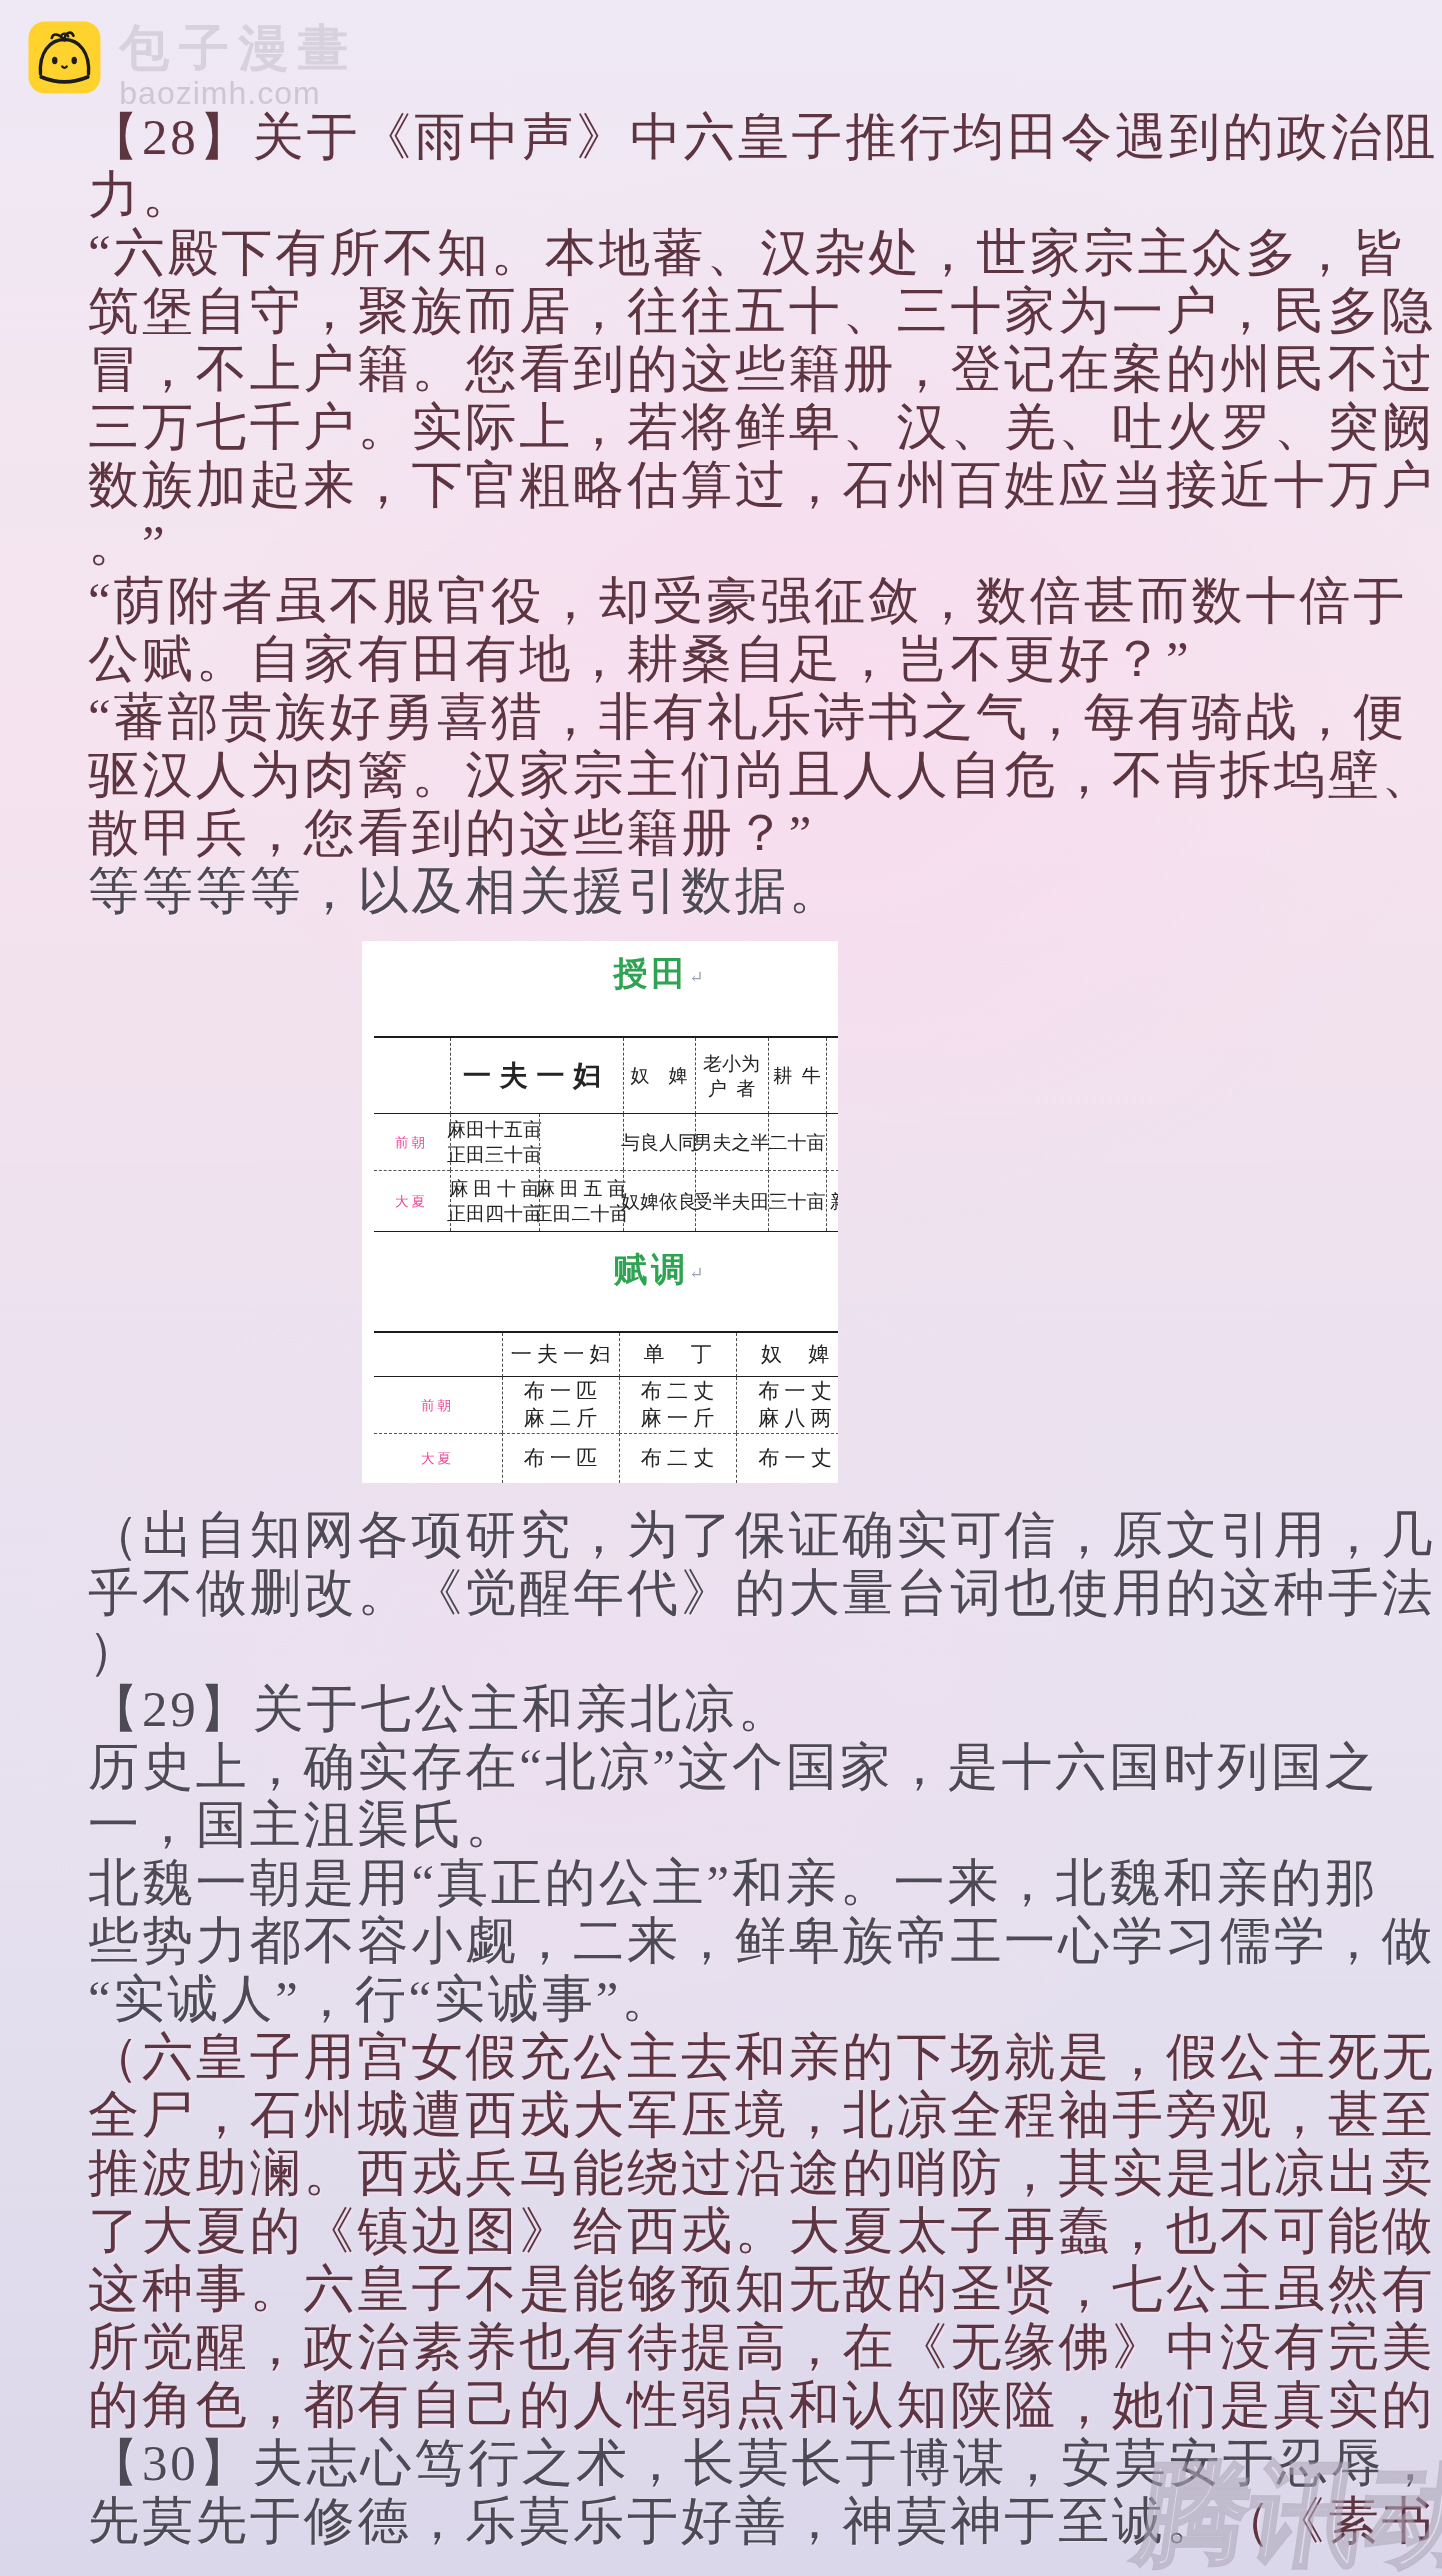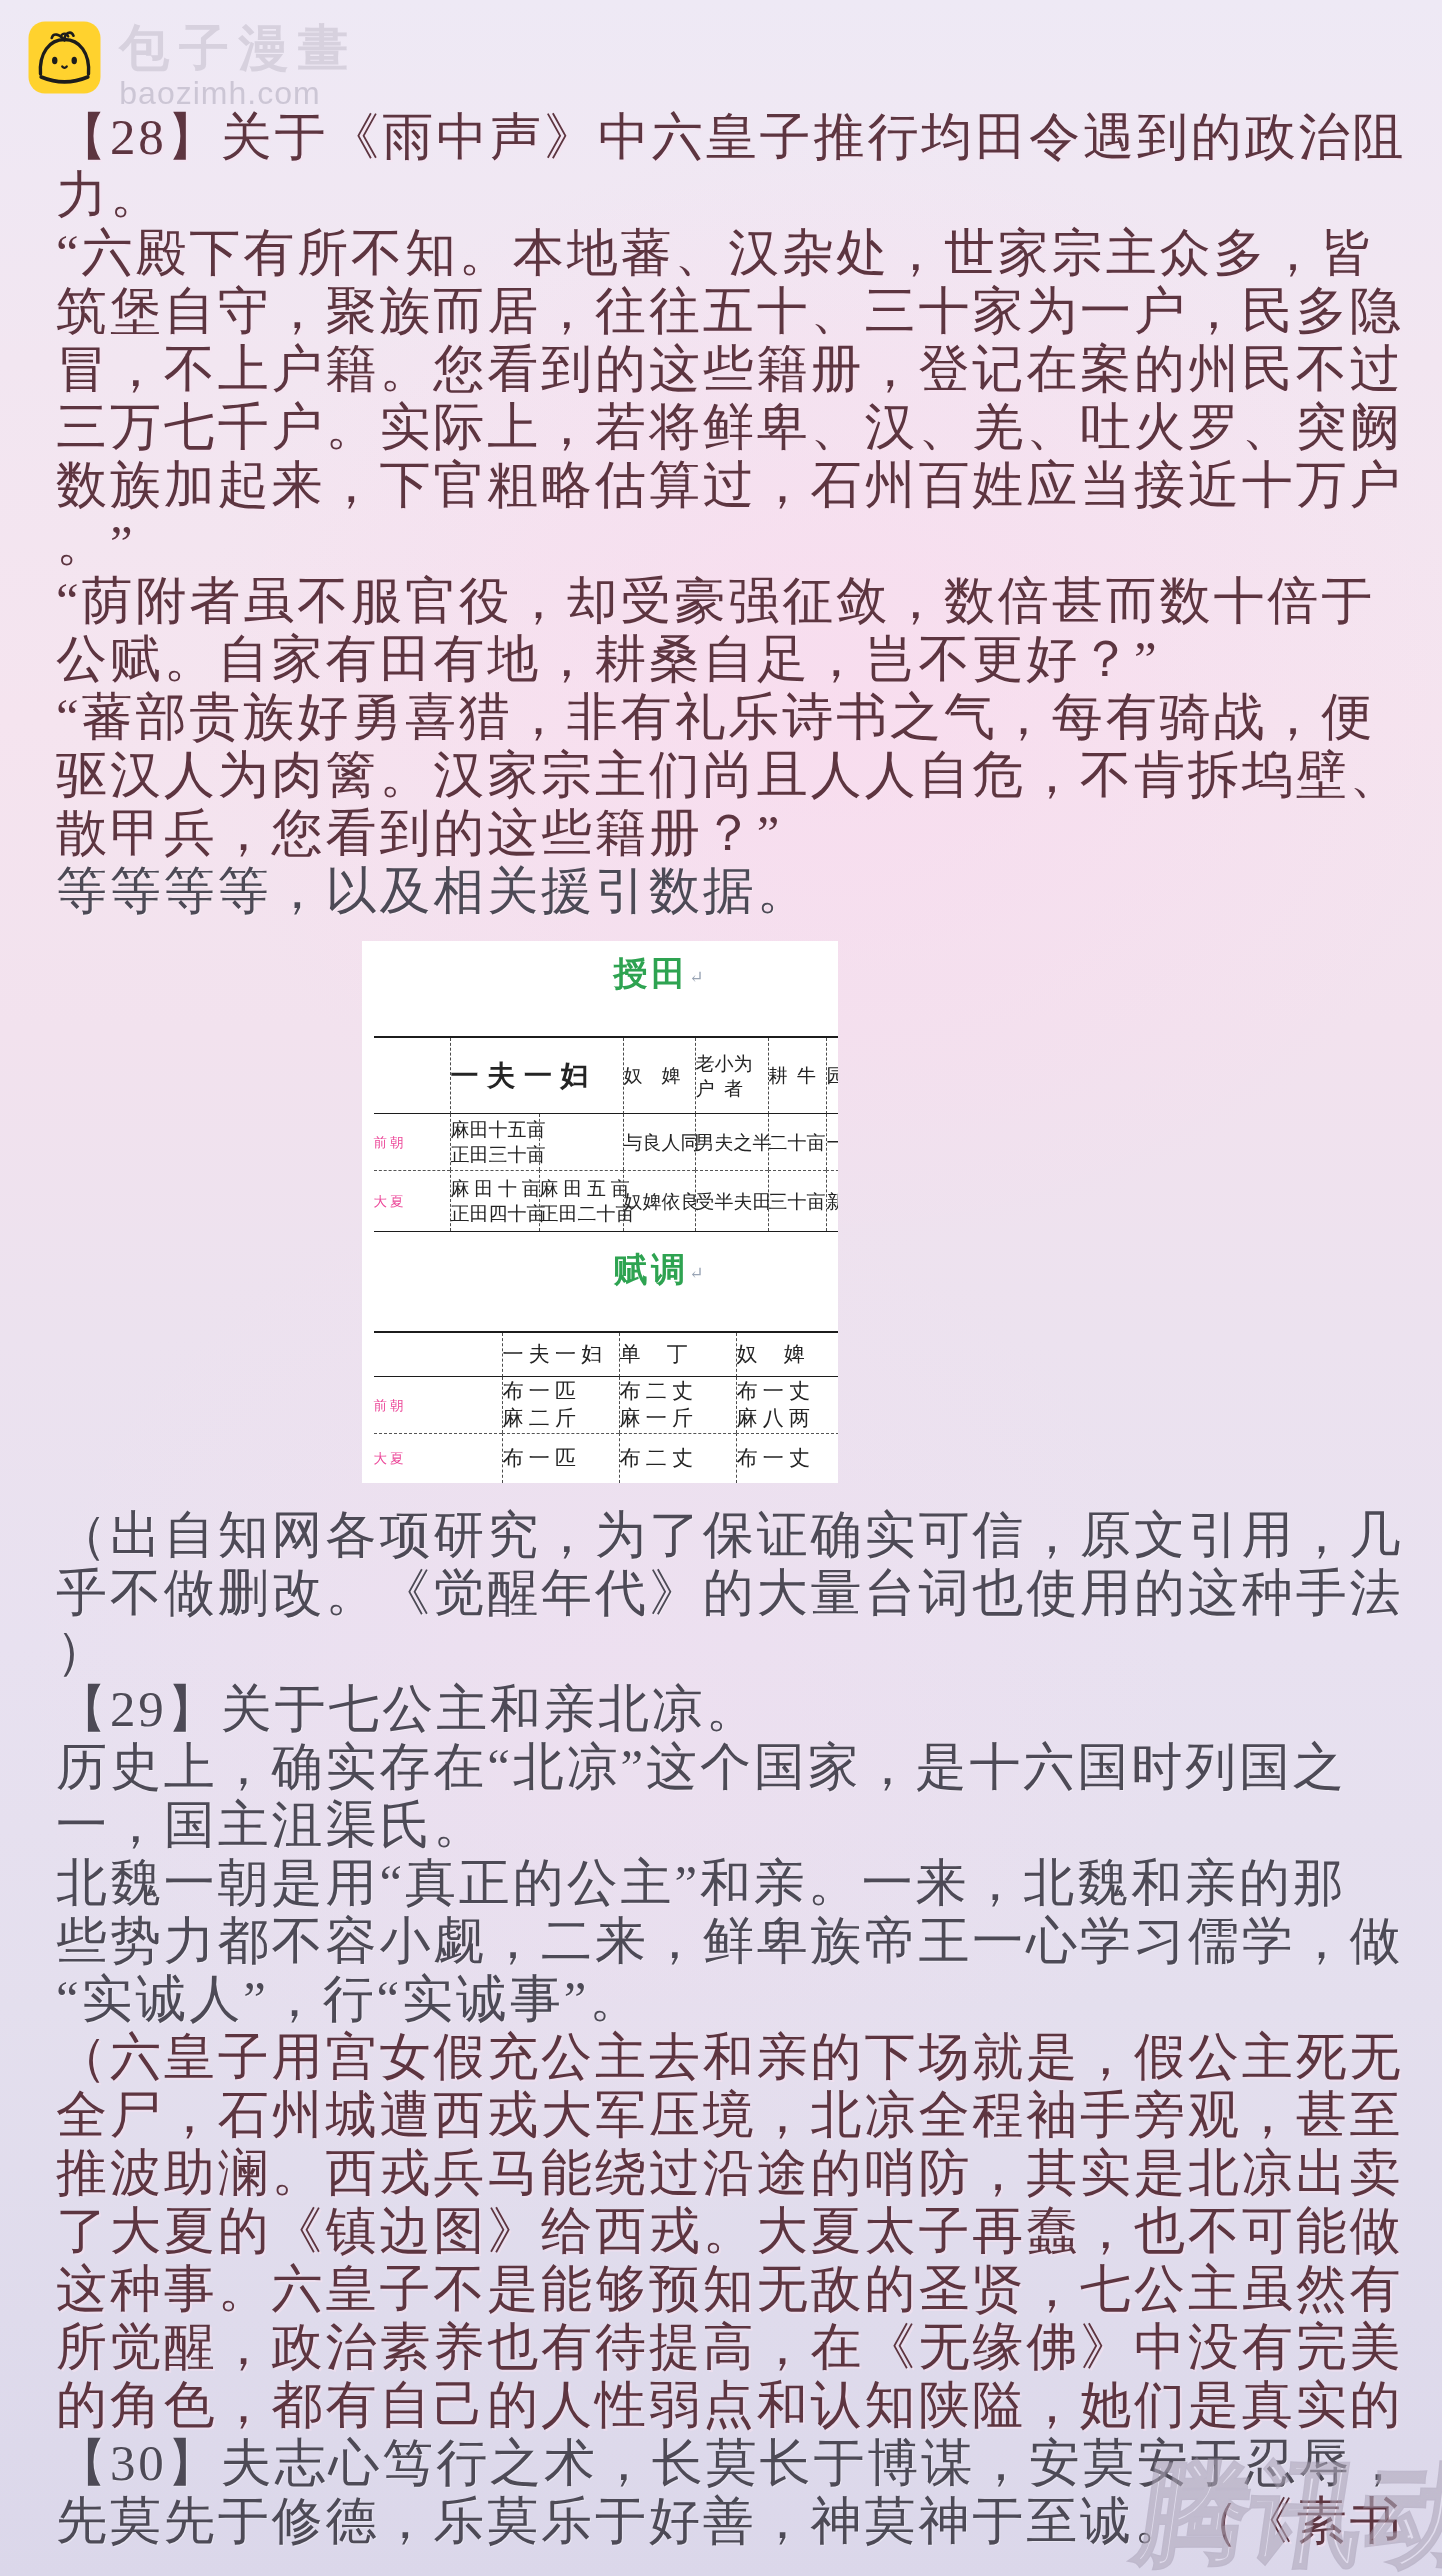--- a/index.html
+++ b/index.html
@@ -18,34 +18,34 @@
   .brand{position:absolute;left:27px;top:20px;display:flex;align-items:flex-start;}
   .brand svg{display:block;}
   .brand-text{margin-left:17.3px;font-family:"Liberation Sans","DejaVu Sans",sans-serif;}
   .brand-name{font-size:50px;font-weight:700;letter-spacing:9.6px;color:#d7d1de;line-height:56px;}
   .brand-domain{font-size:32px;font-weight:400;color:#ccc6d5;line-height:35px;letter-spacing:1px;}
 
   
   .tb{position:absolute;left:56px;width:1358px;}
   .tb1{top:108px;}
   .tb2{top:1506px;}
-  .line{height:58px;line-height:58px;font-size:51px;letter-spacing:2.9px;white-space:nowrap;}
+  .line{height:58px;line-height:58px;font-size:51px;letter-spacing:2.9px;white-space:nowrap;margin-left:32px;}
   .m{color:#5d3540;text-shadow:1.9px 1.9px 0 rgba(248,226,240,0.55);}
   .g{color:#4d4a56;text-shadow:1px 1px 0 rgba(255,255,255,0.35);}
 
   
   .figure{position:absolute;left:362px;top:941px;width:476px;height:542px;background:#ffffff;color:#242424;overflow:hidden;}
   .fig-title{position:absolute;left:11.5px;width:574px;text-align:center;font-size:34px;font-weight:700;color:#2ea351;letter-spacing:3.8px;}
   .fig-title .ret{font-size:17.3px;font-weight:400;color:#9aa5b5;vertical-align:middle;}
   .ftitle1{top:9.6px;}
   .ftitle2{top:306px;}
   .grid{position:absolute;display:grid;border-top:2.9px solid #1c1c1c;border-bottom:1.9px solid #1c1c1c;}
   .grid1{left:11.5px;top:95px;grid-template-columns:76px 89px 84px 72px 73px 58px 122px;grid-template-rows:76px 56px 61px;}
   .grid2{left:11.5px;top:390px;grid-template-columns:128px 117px 117px 118px 98px;grid-template-rows:44px 56px 50px;}
-  .cell{display:flex;flex-direction:column;justify-content:center;border-left:1px dashed #4c4c4c;font-size:19px;line-height:25px;}
+  .cell{display:flex;flex-direction:column;align-items:center;justify-content:center;border-left:1px dashed #4c4c4c;font-size:19px;line-height:25px;}
   .cell span{white-space:pre;}
   .cell.first{border-left:none;}
   .cell.hb{border-bottom:1.9px solid #1c1c1c;}
   .cell.rt{border-top:1px dashed #555555;}
   .cell.span2{grid-column:span 2;}
   .cell.big{font-size:28px;font-weight:700;letter-spacing:8.7px;}
   .cell.lab{font-size:13.5px;color:#ec4899;letter-spacing:2.9px;}
   .grid2 .cell{font-size:21px;line-height:27px;}
   .grid2 .cell.lab{font-size:13.5px;}
 

